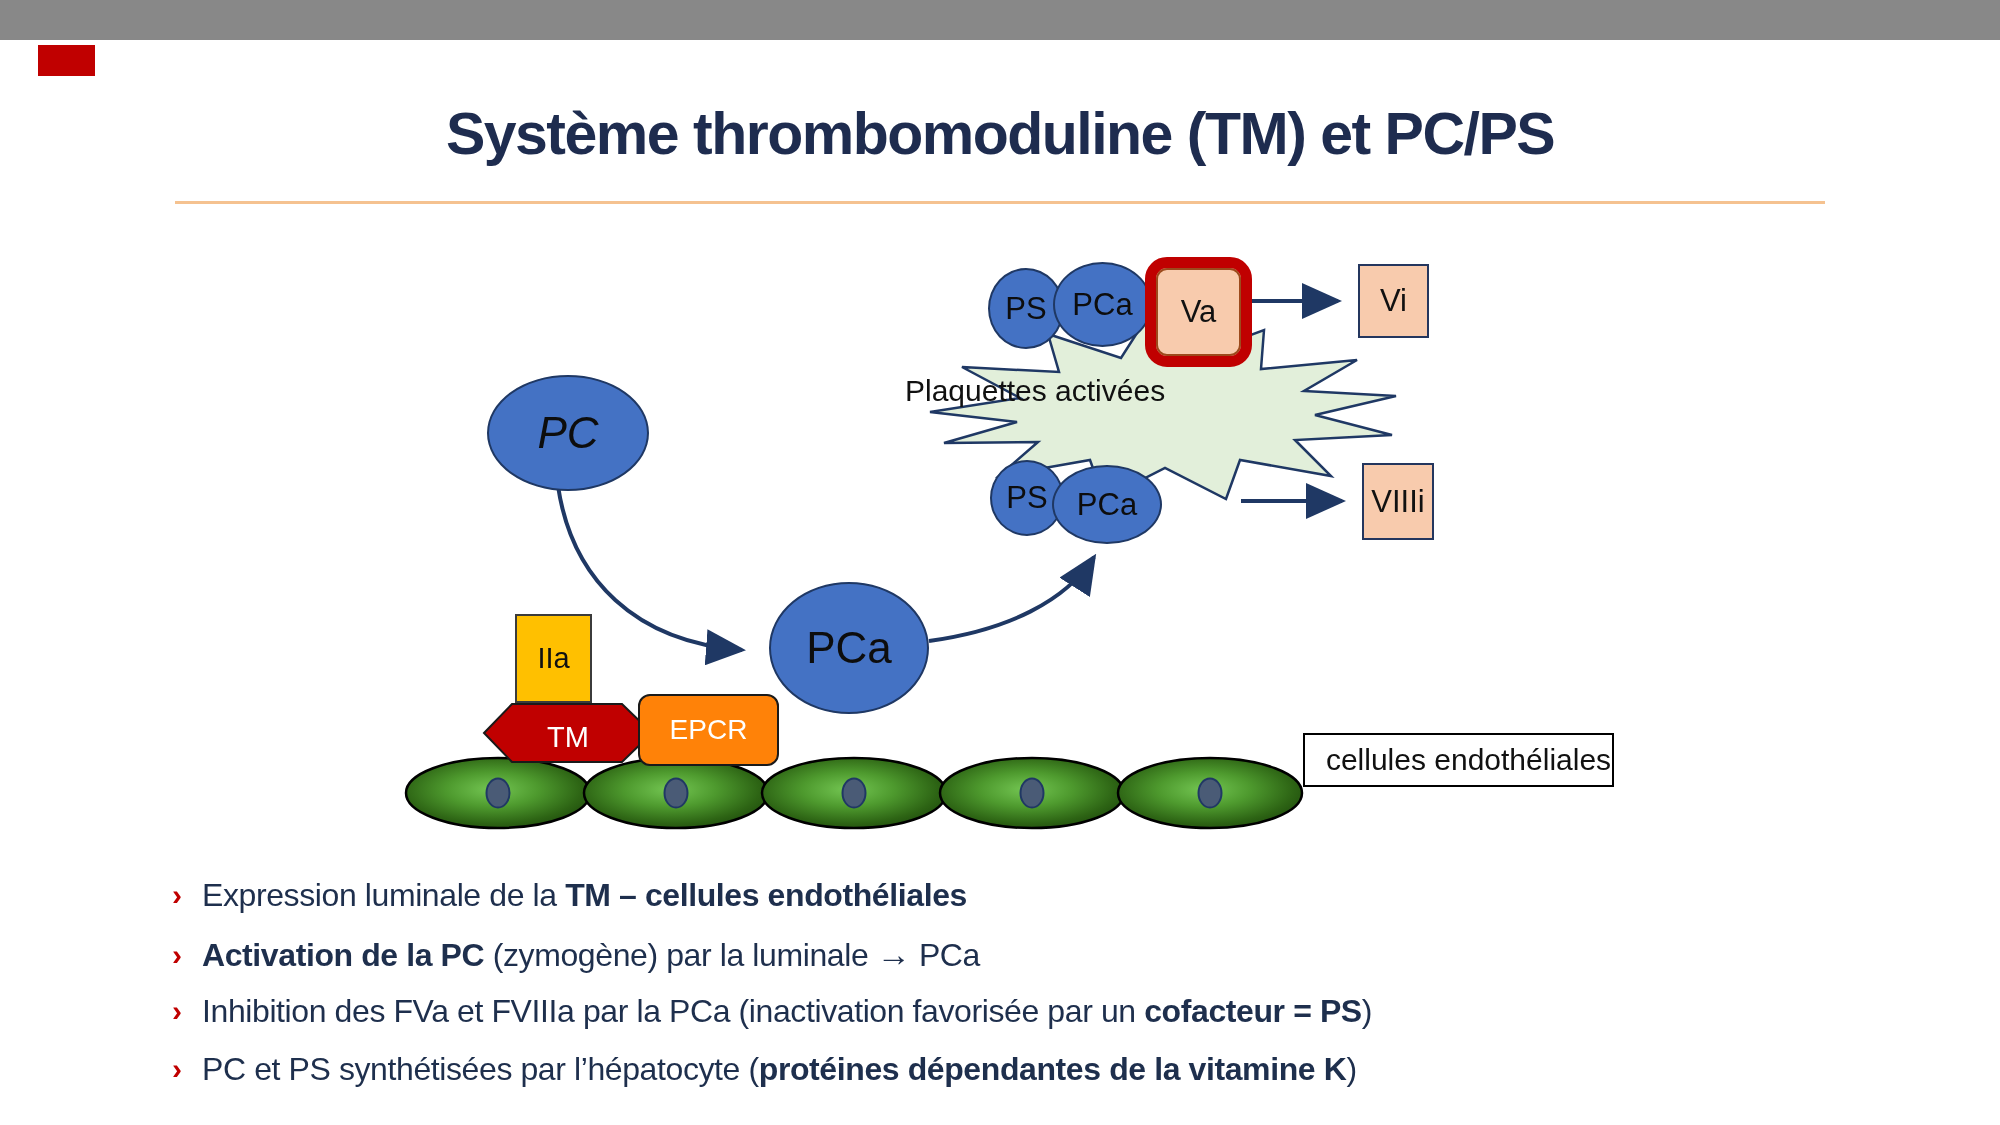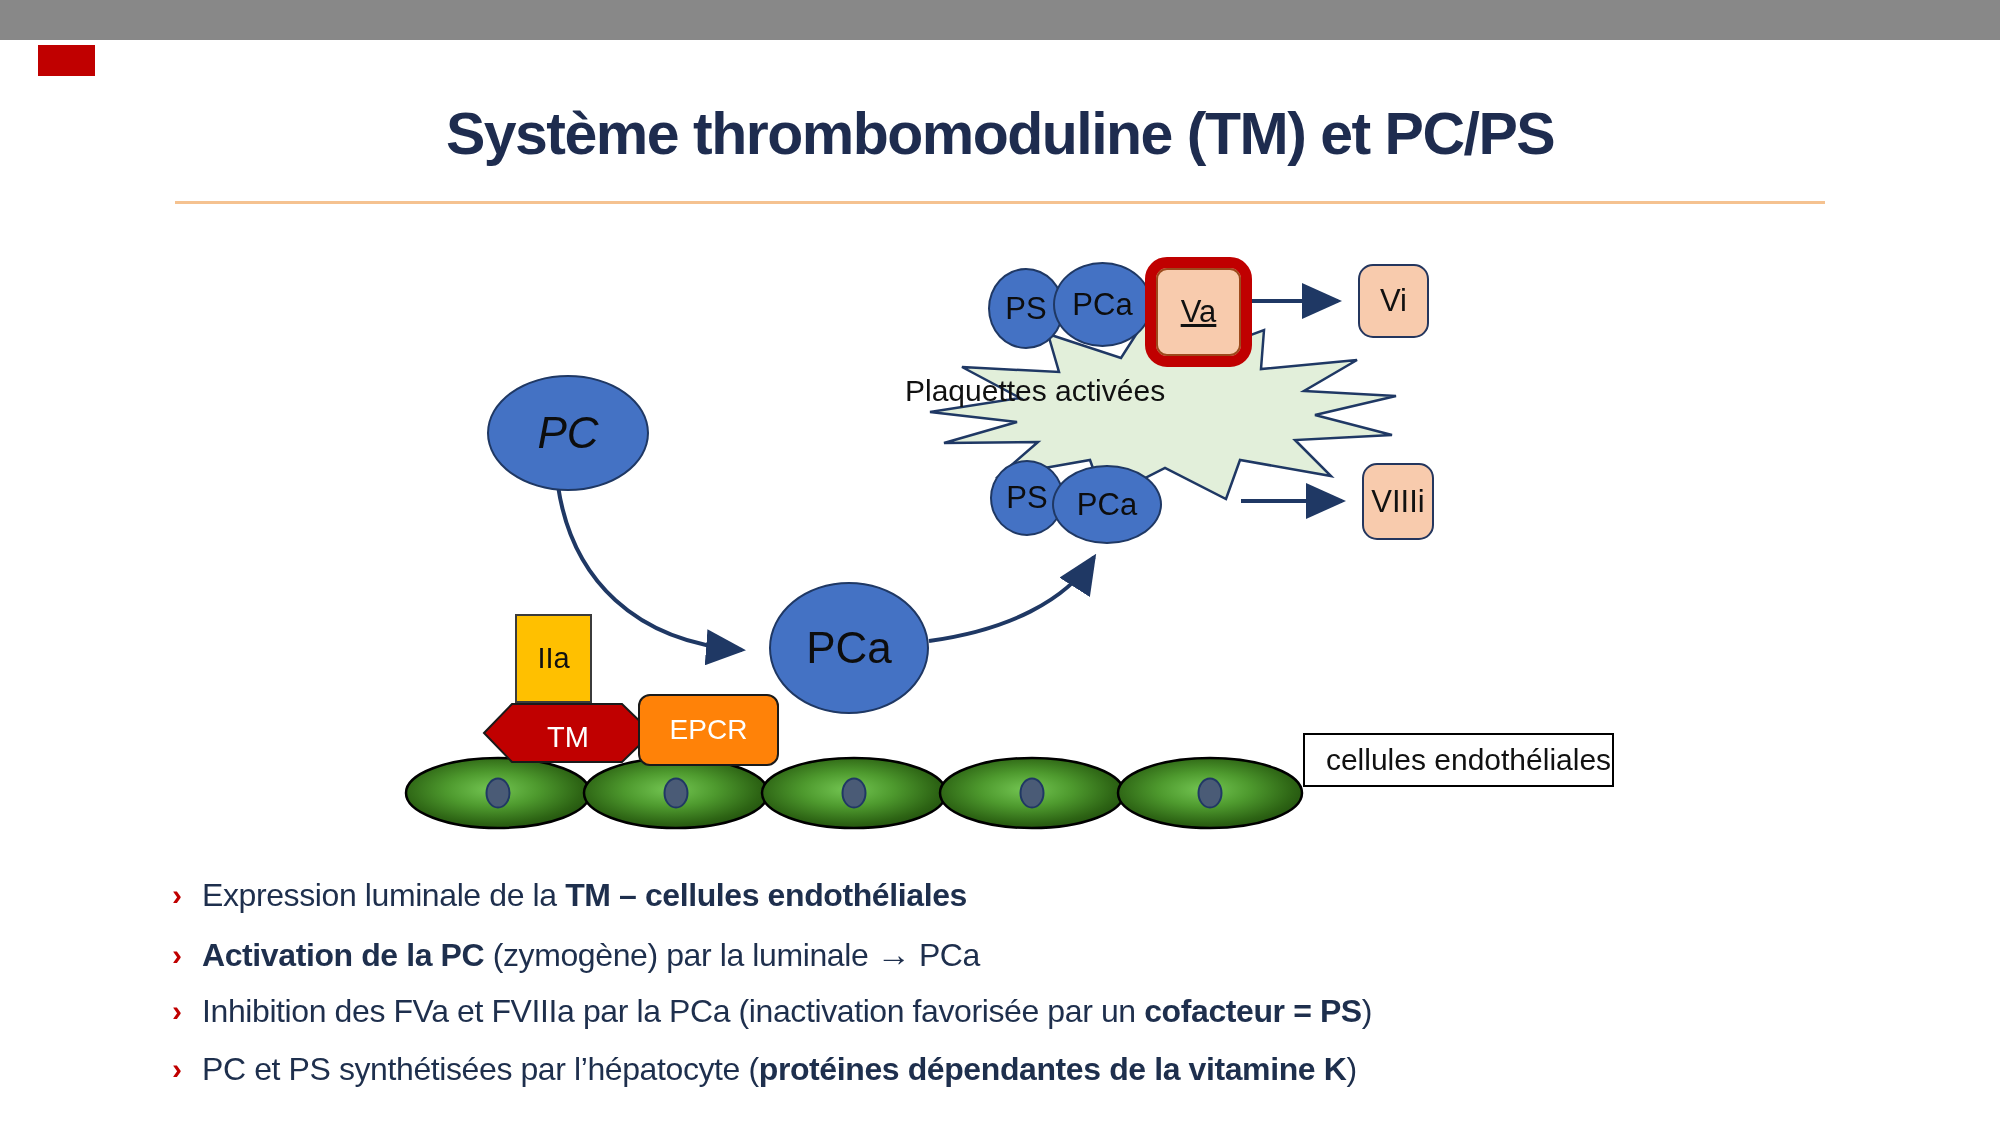--- a/index.html
+++ b/index.html
@@ -16,26 +16,26 @@
     left:0;top:60px;width:2000px;text-align:center;
     font-size:59px;font-weight:700;letter-spacing:-1.5px;color:#1E2C4F;
   }
   .title-rule{left:175px;top:161px;width:1650px;height:3px;background:#F5C290;}
   
   .ellipse{
     border-radius:50%;background:#4472C4;border:2.5px solid #1F3864;
     display:flex;align-items:center;justify-content:center;color:#0d0d0d;
   }
   .peachbox{
-    background:#F8CBAD;display:flex;align-items:center;justify-content:center;color:#111;border-radius:15px;
+    background:#F8CBAD;display:flex;align-items:center;justify-content:center;color:#111;
   }
   .redframe{
     background:#F8CBAD;border:11px solid #C00000;border-radius:22px;
     box-shadow:inset 0 0 0 2px #9c4a1c;
-    display:flex;align-items:center;justify-content:center;color:#111;text-decoration:underline;
+    display:flex;align-items:center;justify-content:center;color:#111;
   }
   .lbl-big{font-size:44px;}
   .lbl-sm{font-size:31px;}
   
   .pc{left:487px;top:335px;width:158px;height:112px;font-style:italic;}
   .pca-center{left:769px;top:542px;width:156px;height:128px;}
   
   .ps-up{left:988px;top:228px;width:72px;height:77px;}
   .pca-up{left:1053px;top:222px;width:95px;height:81px;}
   .va{left:1145px;top:217px;width:85px;height:88px;}

